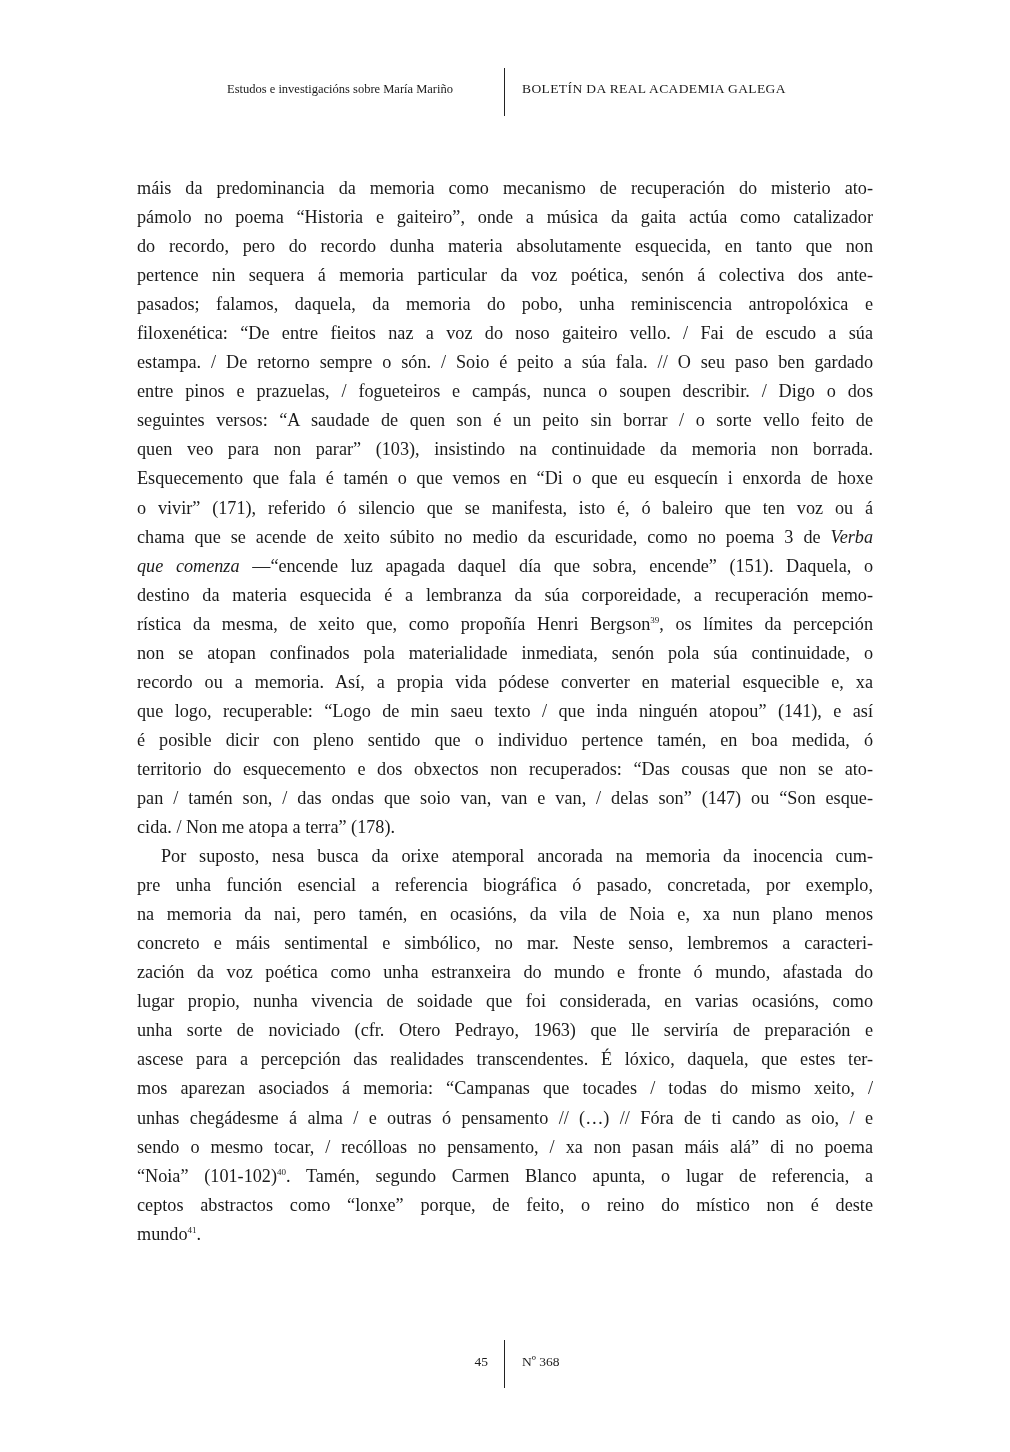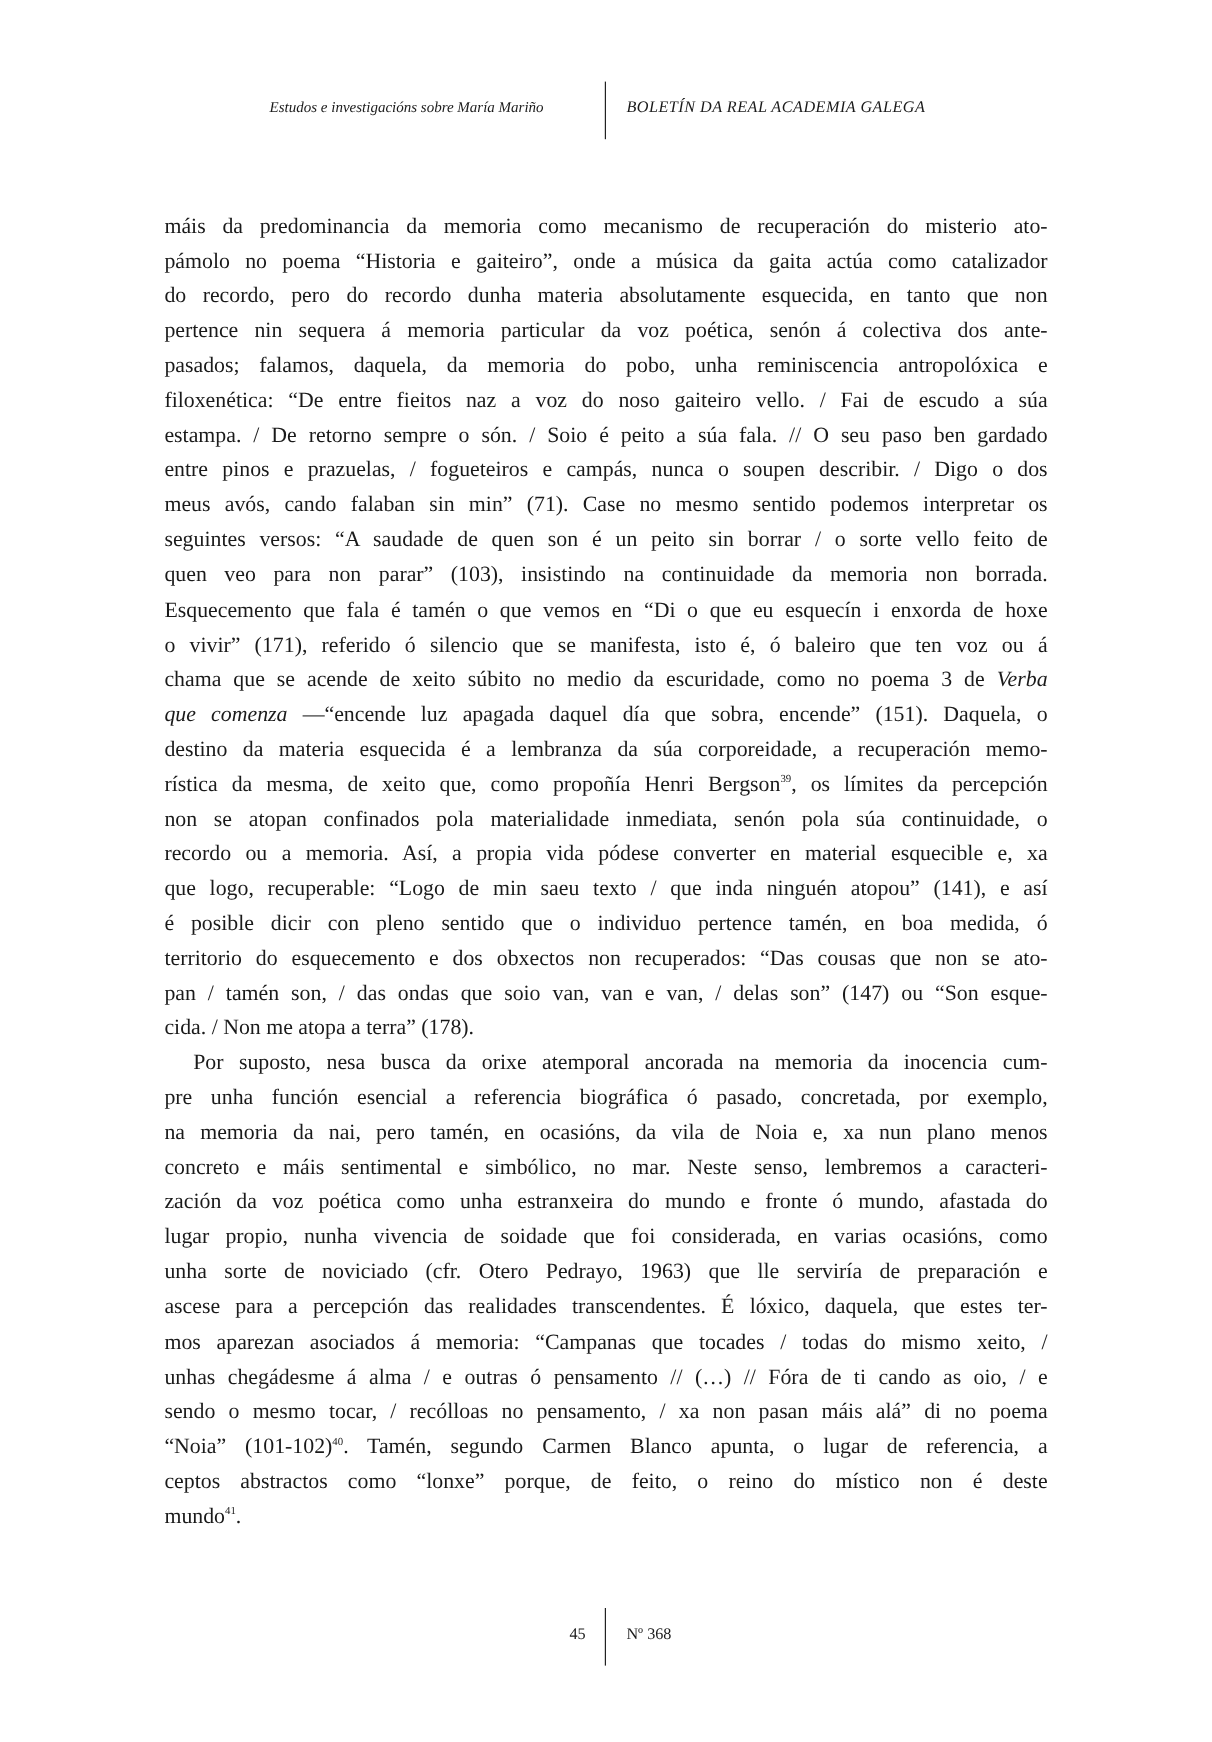--- a/index.html
+++ b/index.html
@@ -1,17 +1,17 @@
 <!DOCTYPE html>
 <html><head>
 <meta charset="utf-8">
 <style>
   html, body { margin: 0; padding: 0; background: #ffffff; }
   body { width: 1010px; height: 1452px; position: relative; overflow: hidden; color: #1a1a1a; font-family: "Liberation Serif", "DejaVu Serif", serif; }
-  .header { position: absolute; top: 68px; left: 0; width: 975px; height: 48px; font-style: italic; }
+  .header { position: absolute; top: 68px; left: 0; width: 975px; height: 48px; }
   .header-left { position: absolute; right: 522px; top: 14px; font-size: 12.5px; white-space: nowrap; }
   .header-divider { position: absolute; left: 504px; top: 0; width: 1px; height: 48px; background: #222; }
   .header-right { position: absolute; left: 522px; top: 13px; font-size: 13.5px; letter-spacing: 0.4px; white-space: nowrap; }
   .body-text { position: absolute; left: 137px; top: 174px; width: 736px; font-size: 18.2px; line-height: 29.05px; text-align: justify; hyphens: manual; }
   .body-text p { margin: 0; }
   .line { display: block; text-align: justify; text-align-last: justify; height: 29.05px; white-space: nowrap; overflow: visible; }
   .line.last { text-align-last: left; }
   sup { font-size: 9px; vertical-align: 7px; line-height: 0; }
   em { font-style: italic; }
   .footer { position: absolute; top: 1340px; left: 0; width: 1010px; height: 48px; }
@@ -31,21 +31,20 @@
 <div class="body-text" id="body-text">
     <p>
       <span class="line">máis da predominancia da memoria como mecanismo de recuperación do misterio ato-</span>
       <span class="line">pámolo no poema “Historia e gaiteiro”, onde a música da gaita actúa como catalizador</span>
       <span class="line">do recordo, pero do recordo dunha materia absolutamente esquecida, en tanto que non</span>
       <span class="line">pertence nin sequera á memoria particular da voz poética, senón á colectiva dos ante-</span>
       <span class="line">pasados; falamos, daquela, da memoria do pobo, unha reminiscencia antropolóxica e</span>
       <span class="line">filoxenética: “De entre fieitos naz a voz do noso gaiteiro vello. / Fai de escudo a súa</span>
       <span class="line">estampa. / De retorno sempre o són. / Soio é peito a súa fala. // O seu paso ben gardado</span>
       <span class="line">entre pinos e prazuelas, / fogueteiros e campás, nunca o soupen describir. / Digo o dos</span>
-      <span class="line">meus avós, cando falaban sin min” (71). Case no mesmo sentido podemos interpretar os</span>
       <span class="line">seguintes versos: “A saudade de quen son é un peito sin borrar / o sorte vello feito de</span>
       <span class="line">quen veo para non parar” (103), insistindo na continuidade da memoria non borrada.</span>
       <span class="line">Esquecemento que fala é tamén o que vemos en “Di o que eu esquecín i enxorda de hoxe</span>
       <span class="line">o vivir” (171), referido ó silencio que se manifesta, isto é, ó baleiro que ten voz ou á</span>
       <span class="line">chama que se acende de xeito súbito no medio da escuridade, como no poema 3 de <em>Verba</em></span>
       <span class="line"><em>que comenza</em> —“encende luz apagada daquel día que sobra, encende” (151). Daquela, o</span>
       <span class="line">destino da materia esquecida é a lembranza da súa corporeidade, a recuperación memo-</span>
       <span class="line">rística da mesma, de xeito que, como propoñía Henri Bergson<sup>39</sup>, os límites da percepción</span>
       <span class="line">non se atopan confinados pola materialidade inmediata, senón pola súa continuidade, o</span>
       <span class="line">recordo ou a memoria. Así, a propia vida pódese converter en material esquecible e, xa</span>

